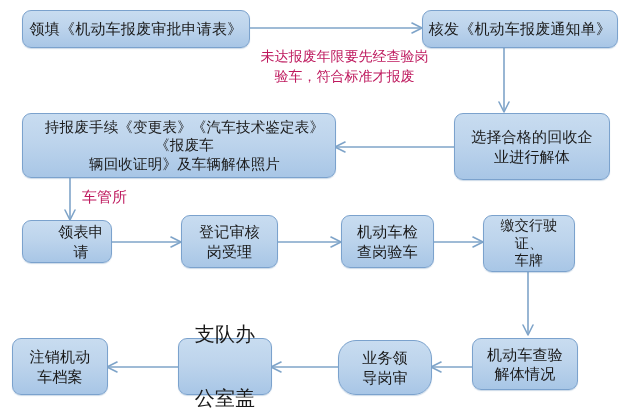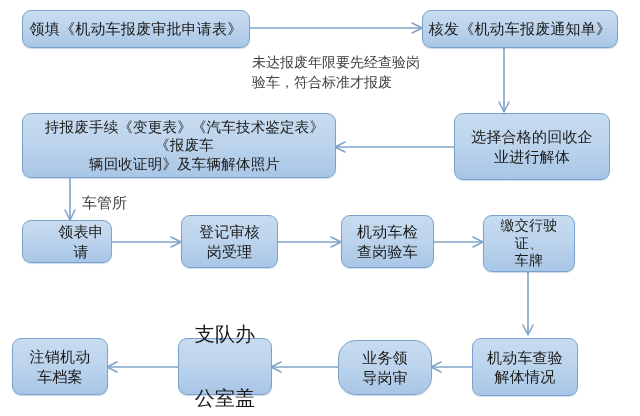--- a/index.html
+++ b/index.html
@@ -30,25 +30,24 @@
     letter-spacing: 0.2px;
     padding: 2px 4px;
     box-shadow: 0 1px 1px rgba(110,150,190,0.35);
   }
   .node span {
     display: block;
     width: 100%;
   }
   .note {
     position: absolute;
-    color: #404040;
+    color: #be185d;
     line-height: 1.45;
     white-space: pre-line;
-    text-align: left;
-    margin-top: 6px;
+    text-align: center;
   }
   svg.links {
     position: absolute;
     left: 0;
     top: 0;
     width: 640px;
     height: 416px;
     overflow: visible;
     pointer-events: none;
   }
@@ -173,21 +172,21 @@
     </span>
   </div>
 
   <div class="node" style="left:483px; top:215px; width:92px; height:57px; font-size:14px;">
     <span>
       <span style="display:block;">缴交行驶证、</span>
       <span style="display:block;">车牌</span>
     </span>
   </div>
 
-  <div class="node" style="left:472px; top:338px; width:106px; height:58px; font-size:15px;">
+  <div class="node" style="left:472px; top:338px; width:106px; height:52px; font-size:15px;">
     <span>
       <span style="display:block;">机动车查验</span>
       <span style="display:block;">解体情况</span>
     </span>
   </div>
 
   <div class="node" style="left:338px; top:340px; width:94px; height:55px; font-size:15px;border-radius:18px;">
     <span>
       <span style="display:block;">业务领</span>
       <span style="display:block;">导岗审</span>

